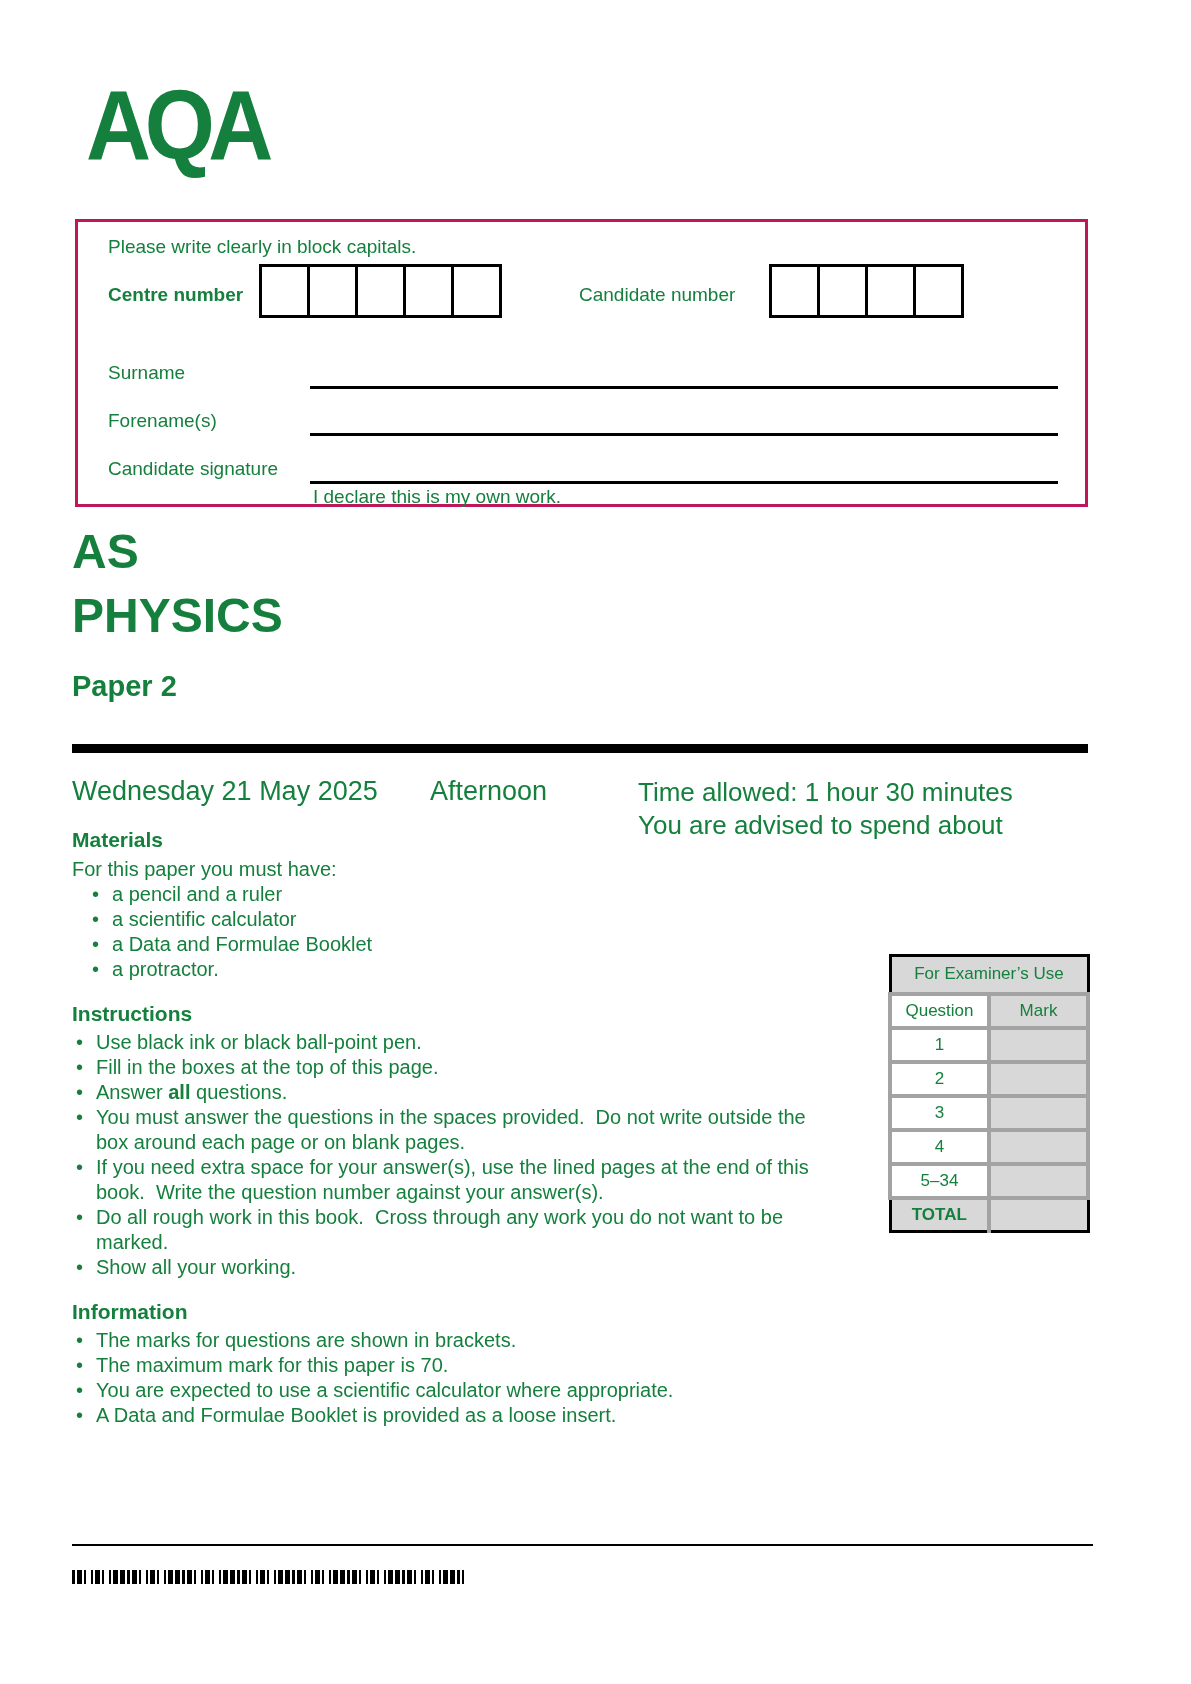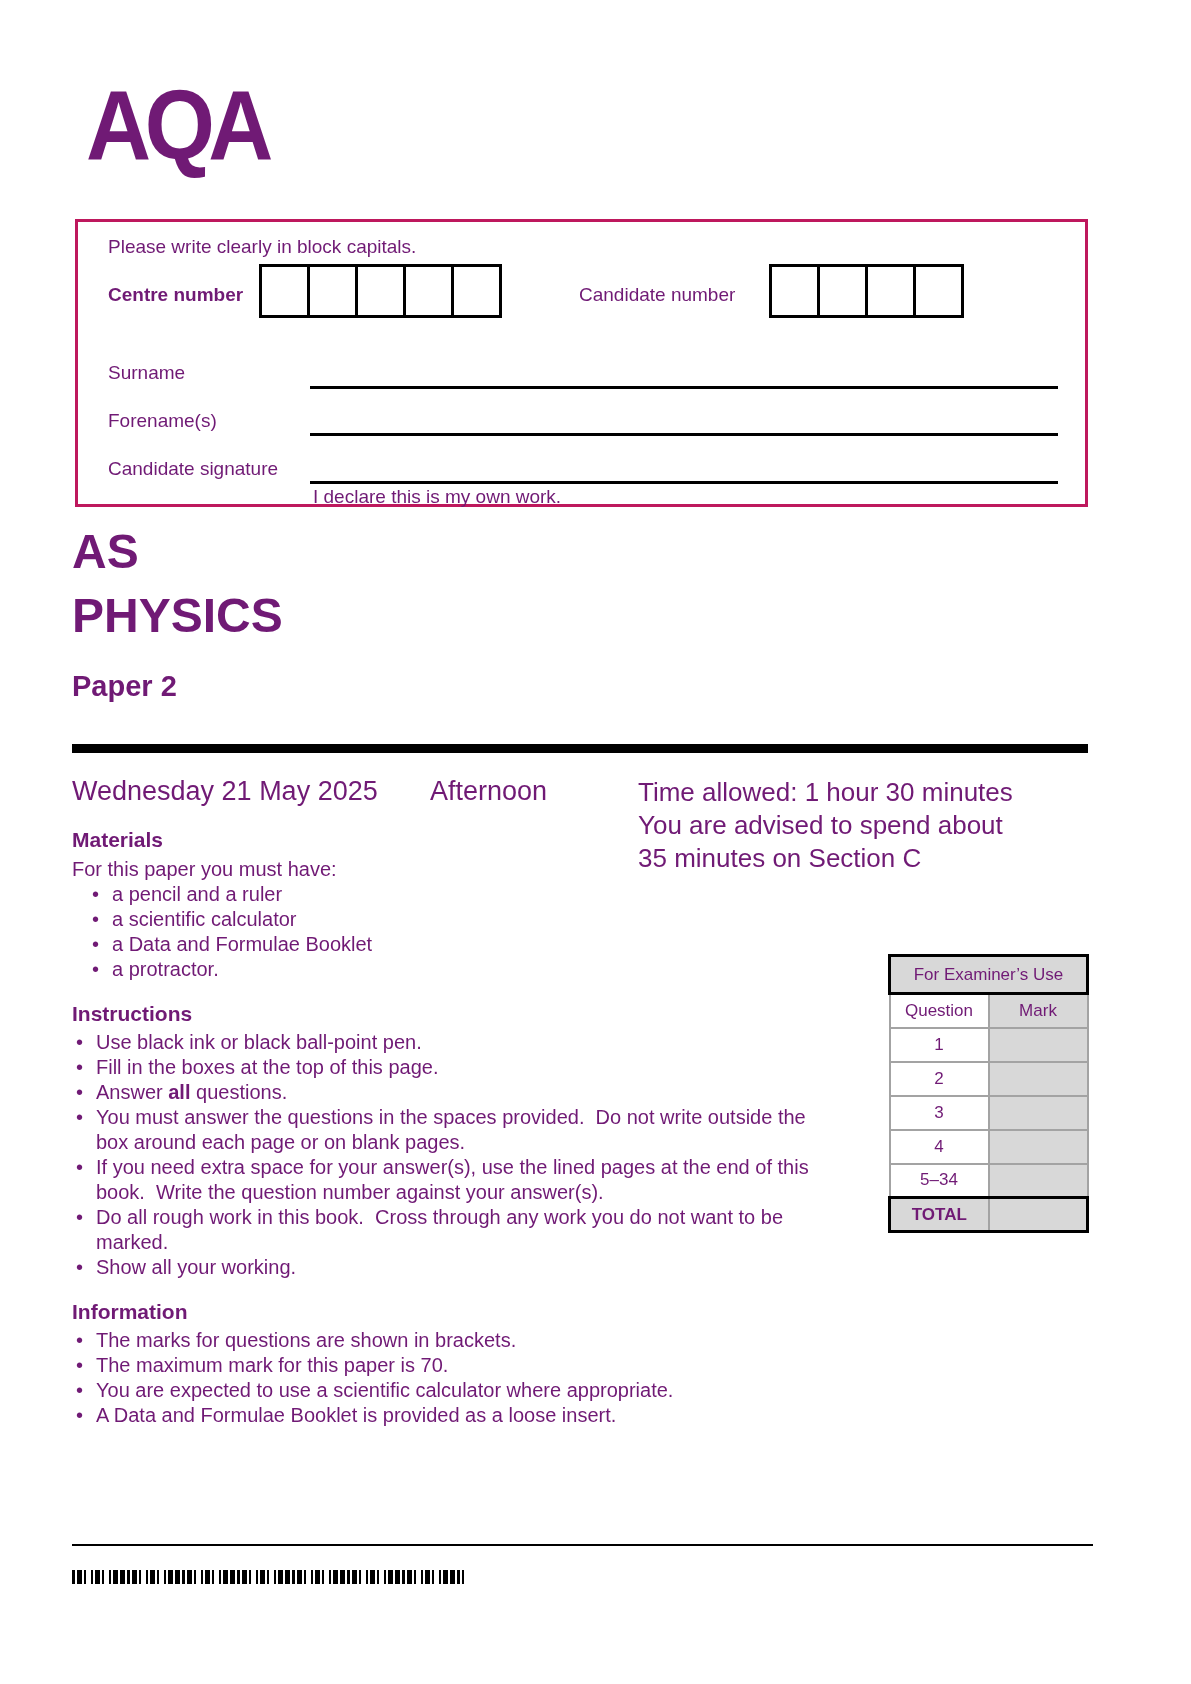--- a/index.html
+++ b/index.html
@@ -1,17 +1,17 @@
 <!DOCTYPE html>
 <html><head>
 <meta charset="utf-8">
 <style>
   html,body{margin:0;padding:0;background:#fff;}
   .page{position:relative;width:1191px;height:1584px;background:#fff;
-        font-family:"Liberation Sans",sans-serif;color:#701a75;overflow:hidden;}
+        font-family:"Liberation Sans",sans-serif;color:#15803d;overflow:hidden;}
 
   
   .logo{position:absolute;left:86px;top:76px;font-size:98px;font-weight:bold;
         letter-spacing:-7px;line-height:1;transform:scaleX(0.92);transform-origin:left top;}
 
   
   .cand-box{position:absolute;left:75px;top:219px;width:1013px;height:288px;
             border:3px solid #be185d;box-sizing:border-box;}
   .cand-instruction{position:absolute;left:30px;top:14px;font-size:19px;}
   .num-label{position:absolute;font-size:19px;}
@@ -55,21 +55,21 @@
   .mat-list{left:90px;top:882px;width:500px;}
   .ins-head{left:72px;top:1002px;}
   .ins-list{left:74px;top:1030px;width:735px;}
   .inf-head{left:72px;top:1300px;}
   .inf-list{left:74px;top:1328px;width:735px;}
   .bold-inline{font-weight:bold;}
 
   
   .etable{position:absolute;left:888px;top:954px;border-collapse:collapse;
           font-size:17px;table-layout:fixed;}
-  .etable td{border:2px solid #a3a3a3;text-align:center;box-sizing:border-box;
+  .etable td{border:4px solid #a3a3a3;text-align:center;box-sizing:border-box;
              width:99px;height:34px;padding:0;}
   .etable .t-title{background:#d8d8d8;height:38px;border:3px solid #000;}
   .etable .q-head{background:#fff;}
   .etable .m-head{background:#d8d8d8;}
   .etable .q-cell{background:#fff;}
   .etable .m-cell{background:#d8d8d8;}
   .etable .total-row td{background:#d8d8d8;font-weight:bold;border-top:3px solid #000;
                         border-bottom:3px solid #000;}
   .etable .total-row td:first-child{border-left:3px solid #000;}
   .etable .total-row td:last-child{border-right:3px solid #000;}
@@ -135,21 +135,20 @@
   <div class="t-subj">PHYSICS</div>
   <div class="t-paper">Paper 2</div>
 
   <div class="rule-thick"></div>
 
   <div class="s-date">Wednesday 21 May 2025</div>
   <div class="s-session">Afternoon</div>
   <div class="s-time">
     <div>Time allowed: 1 hour 30 minutes</div>
     <div>You are advised to spend about</div>
-    <div>35 minutes on Section C</div>
   </div>
 
   <div class="sec-head mat-head">Materials</div>
   <div class="mat-intro">For this paper you must have:</div>
   <ul class="blist mat-list">
     <li>a pencil and a ruler</li>
     <li>a scientific calculator</li>
     <li>a Data and Formulae Booklet</li>
     <li>a protractor.</li>
   </ul>

